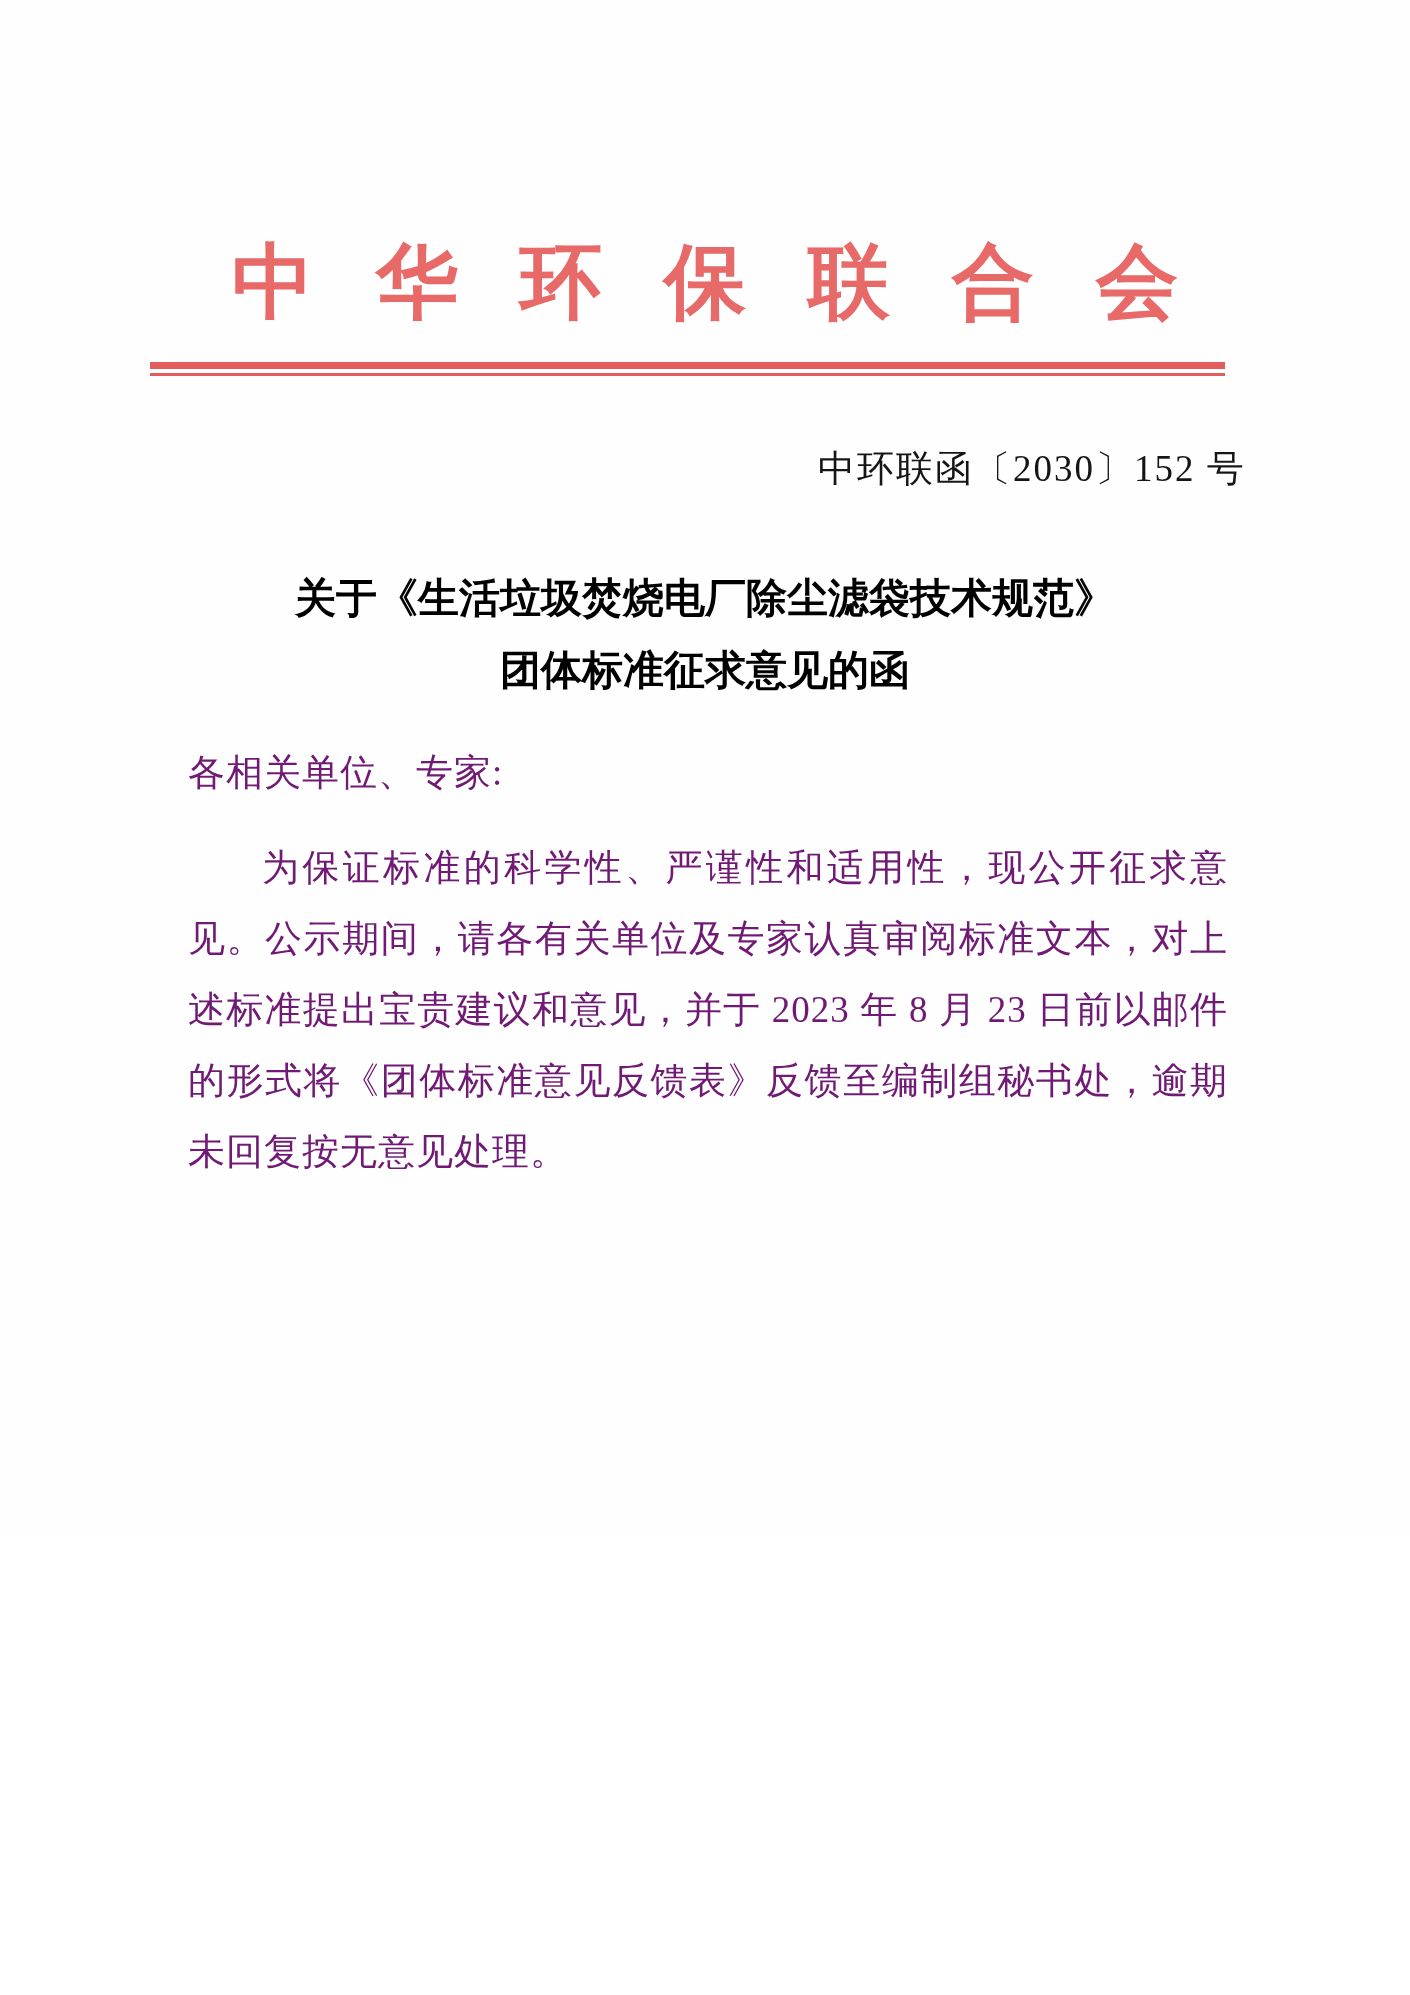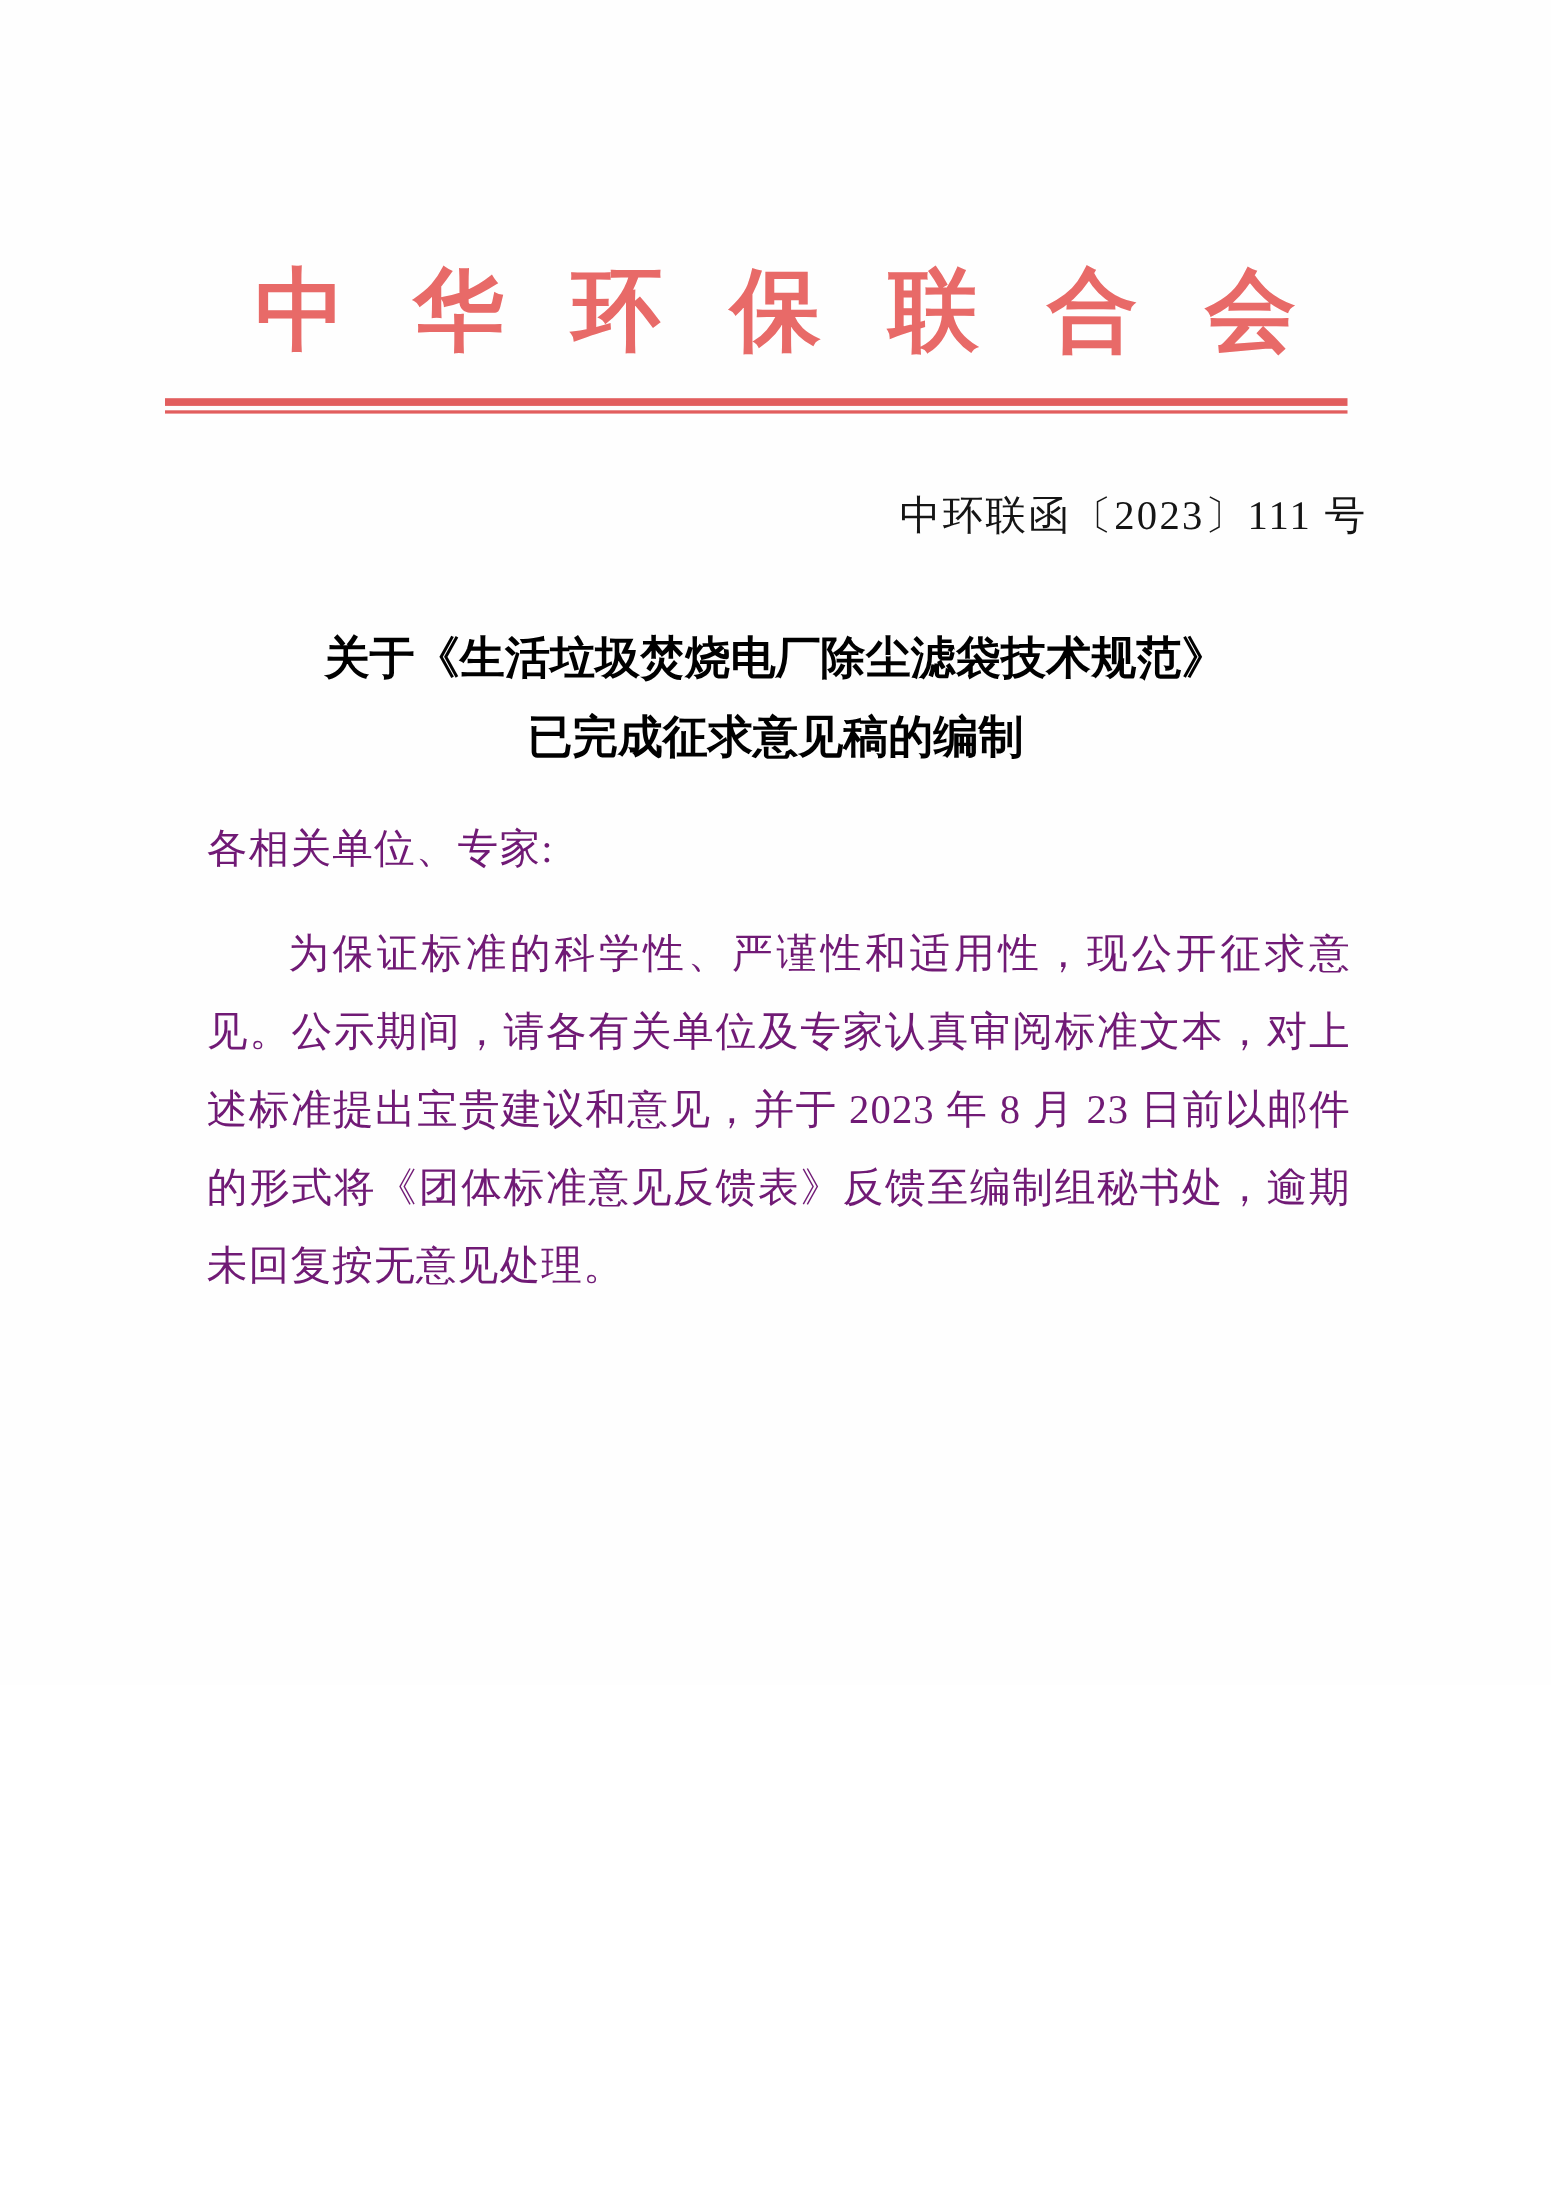--- a/index.html
+++ b/index.html
@@ -96,25 +96,25 @@
 </style>
 </head>
 <body>
 
 <div class="page">
 
   <div class="org-title">中华环保联合会</div>
 
   <div class="divider"></div>
 
-  <div class="doc-number">中环联函〔2023〕111 号</div>
+  <div class="doc-number">中环联函〔2030〕152 号</div>
 
   <div class="title">
     <div>关于《生活垃圾焚烧电厂除尘滤袋技术规范》</div>
-    <div>已完成征求意见稿的编制</div>
+    <div>团体标准征求意见的函</div>
   </div>
 
   <div class="body-block">
     <div class="greeting">各相关单位、专家:</div>
     <p class="para para-2">为保证标准的科学性、严谨性和适用性，现公开征求意见。公示期间，请各有关单位及专家认真审阅标准文本，对上述标准提出宝贵建议和意见，并于 2023 年 8 月 23 日前以邮件的形式将《团体标准意见反馈表》反馈至编制组秘书处，逾期未回复按无意见处理。</p>
   </div>
 
   <div class="footer">— 1 —</div>
 
 </div>

